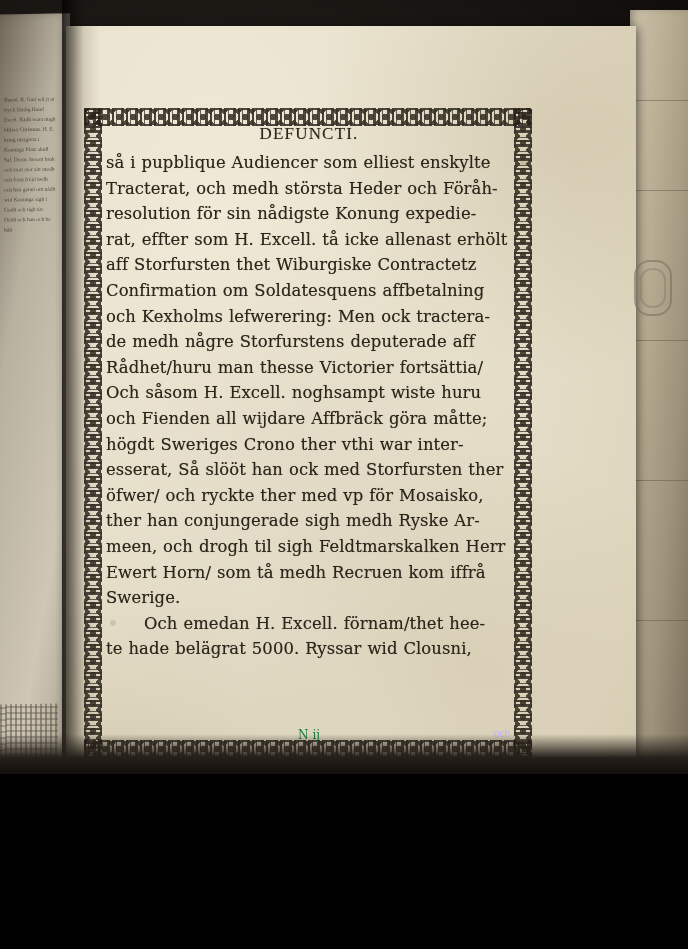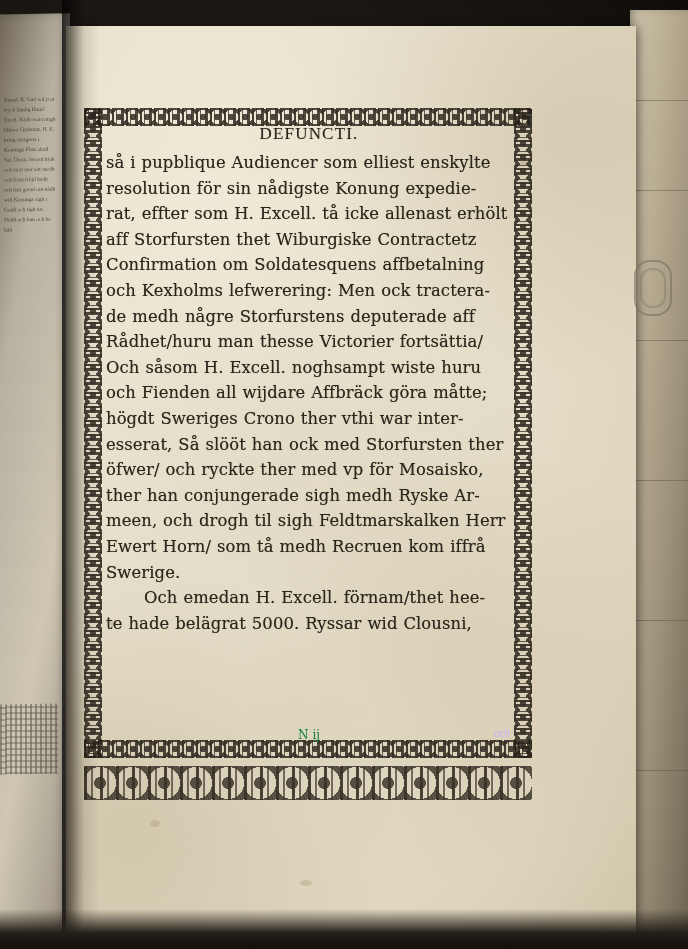--- a/index.html
+++ b/index.html
@@ -10,21 +10,21 @@
   body {
     width: 688px;
     height: 949px;
     overflow: hidden;
     font-family: "Liberation Serif", serif;
   }
 
   #page {
     position: relative;
     width: 688px;
-    height: 949px;
+    height: 774px;
     background: #1a1713;
     overflow: hidden;
   }
 
   
   .backdrop {
     position: absolute;
     inset: 0;
     background:
       radial-gradient(ellipse at 30% 40%, #2a2521 0%, #14110e 70%, #0b0908 100%);
@@ -328,20 +328,21 @@
     <div class="band band-v band-left"></div>
     <div class="band band-v band-right"></div>
   </div>
   <div class="tailpiece"></div>
 
   <div class="textblock">
     <div class="headline roman">DEFUNCTI.</div>
 
     <div class="body">
       <p>så i pupblique Audiencer som elliest enskylte</p>
+      <p>Tracterat, och medh största Heder och Föråh-</p>
       <p>resolution för sin nådigste Konung expedie-</p>
       <p>rat, effter som H. Excell. tå icke allenast erhölt</p>
       <p>aff Storfursten thet Wiburgiske Contractetz</p>
       <p>Confirmation om Soldatesquens affbetalning</p>
       <p>och Kexholms lefwerering: Men ock tractera-</p>
       <p>de medh någre Storfurstens deputerade aff</p>
       <p>Rådhet/huru man thesse Victorier fortsättia/</p>
       <p>Och såsom H. Excell. noghsampt wiste huru</p>
       <p>och Fienden all wijdare Affbräck göra måtte;</p>
       <p>högdt Sweriges Crono ther vthi war inter-</p>

